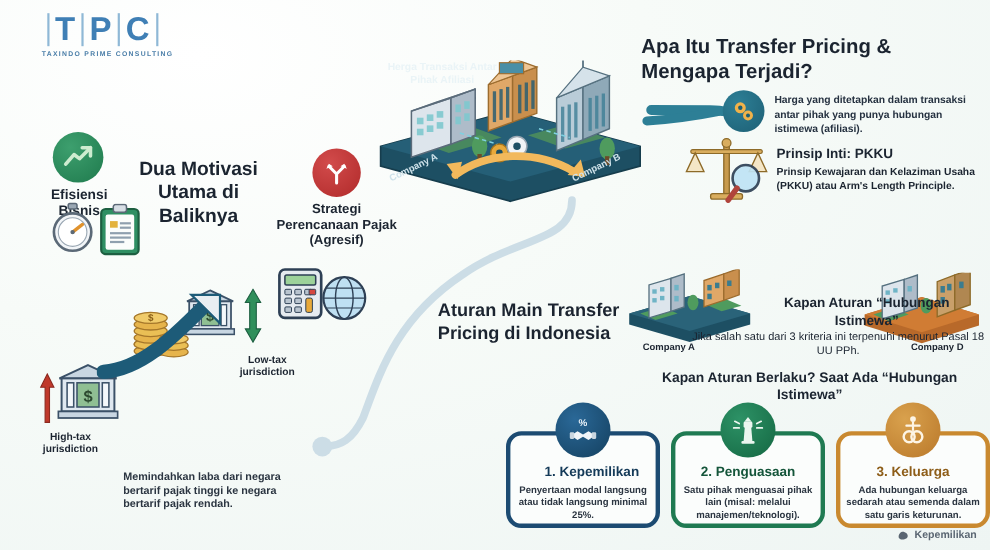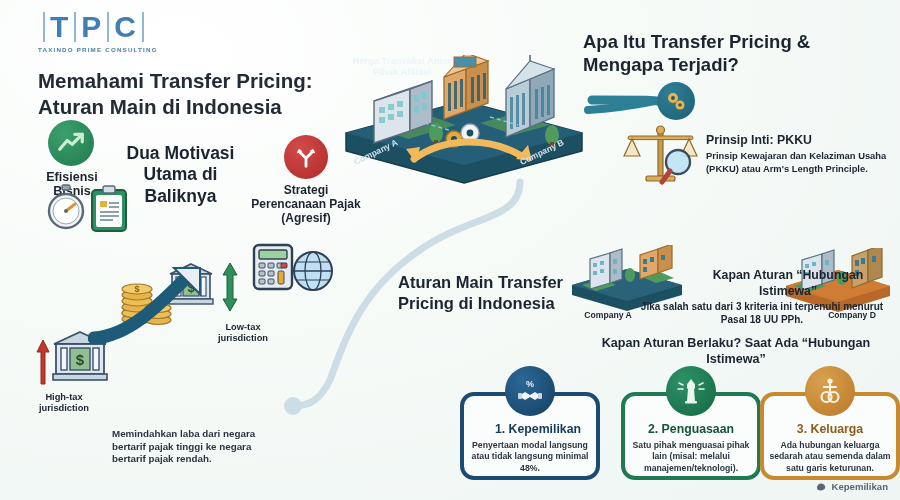--- a/index.html
+++ b/index.html
@@ -96,37 +96,37 @@
 
   #plat-left { left: 568px; top: 245px; width: 118px; height: 72px; }
   #plat-right { left: 782px; top: 248px; width: 112px; height: 70px; }
   #co-a2 { left: 568px; top: 310px; width: 80px; text-align:center;
      font-size: 8.6px; font-weight: 800; }
   #co-d { left: 812px; top: 310px; width: 80px; text-align:center;
      font-size: 8.6px; font-weight: 800; }
   #kapan-title { left: 688px; top: 268px; width: 200px; text-align:center;
      font-size: 12.3px; font-weight: 800; line-height: 1.3; }
   #kapan-body { left: 628px; top: 300px; width: 268px; text-align:center;
-     font-size: 10px; font-weight: 700; line-height: 1.3; }
+     font-size: 10px; font-weight: 400; line-height: 1.3; }
   #berlaku { left: 576px; top: 335px; width: 320px; text-align:center;
      font-size: 12.6px; font-weight: 800; line-height: 1.3; }
 
   
   .crit { position:absolute; top: 392px; width: 140px; height: 88px;
      border-radius: 14px; background: #fbfdfc; }
   .crit-inner { position:absolute; inset:0; border-radius:14px; border:4px solid; }
   .crit-badge { position:absolute; left:50%; top:-26px; transform:translateX(-50%);
      width: 50px; height: 50px; border-radius:50%;
      display:flex; align-items:center; justify-content:center; }
   .crit-title { position:absolute; left:0; right:0; top: 30px; text-align:center;
      font-size: 12.3px; font-weight: 800; }
   .crit-body { position:absolute; left: 8px; right: 8px; top: 48px; text-align:center;
      font-size: 8.7px; font-weight: 700; line-height: 1.3; color:#2b3541; }
   #crit1 { left: 460px; }
-  #crit2 { left: 610px; margin-left: 11px; }
+  #crit2 { left: 610px; }
   #crit3 { left: 760px; }
   #crit1 .crit-inner { border-color:#1c4b72; }
   #crit2 .crit-inner { border-color:#1f7a52; }
   #crit3 .crit-inner { border-color:#c9892f; }
   #crit1 .crit-badge { background: radial-gradient(circle at 35% 30%, #2a6897, #14405f); }
   #crit2 .crit-badge { background: radial-gradient(circle at 35% 30%, #2d9266, #146742); }
   #crit3 .crit-badge { background: radial-gradient(circle at 35% 30%, #d9a14d, #b9782a); }
   #crit1 .crit-title { color:#143a58;padding-left:16px; }
   #crit2 .crit-title { color:#14553a; }
   #crit3 .crit-title { color:#8d5d18; }
@@ -153,21 +153,20 @@
       <span>T</span>
       <span class="logo-bar"></span>
       <span>P</span>
       <span class="logo-bar"></span>
       <span>C</span>
       <span class="logo-bar"></span>
     </div>
     <div class="logo-sub">TAXINDO PRIME CONSULTING</div>
   </div>
 
-  <div class="abs" id="main-title">Memahami Transfer Pricing: Aturan Main di Indonesia</div>
 
   <div class="abs circle-icon" id="eff-icon">
     <svg width="30" height="30" viewBox="0 0 24 24">
       <path d="M3 17 L9 10 L13 13 L21 5" stroke="#cdeccf" stroke-width="2.6" fill="none" stroke-linecap="round" stroke-linejoin="round"></path>
       <path d="M15 5 H21 V11" stroke="#cdeccf" stroke-width="2.6" fill="none" stroke-linecap="round" stroke-linejoin="round"></path>
     </svg>
   </div>
   <div class="abs" id="eff-label">Efisiensi Bisnis</div>
 
   <div class="abs" id="dua-motivasi">Dua Motivasi Utama di Baliknya</div>
@@ -351,20 +350,21 @@
   <div class="abs" id="right-title">Apa Itu Transfer Pricing &amp; Mengapa Terjadi?</div>
 
   <div class="abs circle-icon" id="gear-badge">
     <svg width="24" height="24" viewBox="0 0 24 24">
       <circle cx="9" cy="9" r="5" fill="#f0b24a"></circle>
         <circle cx="9" cy="9" r="2" fill="#1d5f74"></circle>
       <circle cx="16" cy="16" r="4.5" fill="#f0b24a"></circle>
         <circle cx="16" cy="16" r="1.8" fill="#1d5f74"></circle>
     </svg>
   </div>
+  <div class="abs" id="def-text">Harga yang ditetapkan dalam transaksi antar pihak yang punya hubungan istimewa (afiliasi).</div>
 
   <svg class="abs" id="scales" viewBox="0 0 82 72">
     <rect x="38" y="14" width="5" height="44" fill="#c79a4d" stroke="#8d6a28" stroke-width="1.2"></rect>
     <circle cx="40.5" cy="12" r="4" fill="#d9ad5e" stroke="#8d6a28" stroke-width="1.2"></circle>
     <rect x="8" y="18" width="65" height="3.6" rx="1.8" fill="#d9ad5e" stroke="#8d6a28" stroke-width="1"></rect>
     <path d="M12 21 L4 38 H20 Z" fill="#f4e6c6" stroke="#8d6a28" stroke-width="1.2"></path>
     <path d="M69 21 L61 38 H77 Z" fill="#f4e6c6" stroke="#8d6a28" stroke-width="1.2"></path>
     <rect x="26" y="58" width="29" height="5" rx="2" fill="#d9ad5e" stroke="#8d6a28" stroke-width="1.2"></rect>
     <circle cx="58" cy="44" r="12" fill="#bfe4f5" stroke="#2e4055" stroke-width="2.4" opacity="0.92"></circle>
     <line x1="50" y1="53" x2="42" y2="64" stroke="#b0443c" stroke-width="5" stroke-linecap="round"></line>
@@ -430,21 +430,21 @@
     <div class="crit-inner"></div>
     <div class="crit-badge">
       <svg width="30" height="30" viewBox="0 0 30 30">
         <text x="15" y="11" font-size="9" font-weight="700" fill="#eaf2f8" text-anchor="middle" font-family="Liberation Sans, sans-serif">%</text>
         <path d="M4 20 L10 16 L15 19 L20 16 L26 20 L20 24 L15 21 L10 24 Z" fill="#f0f5f9"></path>
         <rect x="3" y="17" width="4" height="6" rx="1" fill="#c9d6e0"></rect>
         <rect x="23" y="17" width="4" height="6" rx="1" fill="#c9d6e0"></rect>
       </svg>
     </div>
     <div class="crit-title">1. Kepemilikan</div>
-    <div class="crit-body">Penyertaan modal langsung atau tidak langsung minimal 48%.</div>
+    <div class="crit-body">Penyertaan modal langsung atau tidak langsung minimal 25%.</div>
   </div>
 
   <div class="crit" id="crit2">
     <div class="crit-inner"></div>
     <div class="crit-badge">
       <svg width="30" height="30" viewBox="0 0 30 30">
         <path d="M15 3 L18 7 H12 Z" fill="#eaf6ef"></path>
         <rect x="11" y="7" width="8" height="6" rx="1.5" fill="#eaf6ef"></rect>
         <path d="M12 13 L11 25 H19 L18 13 Z" fill="#eaf6ef"></path>
         <rect x="9" y="25" width="12" height="2.4" rx="1" fill="#eaf6ef"></rect>

